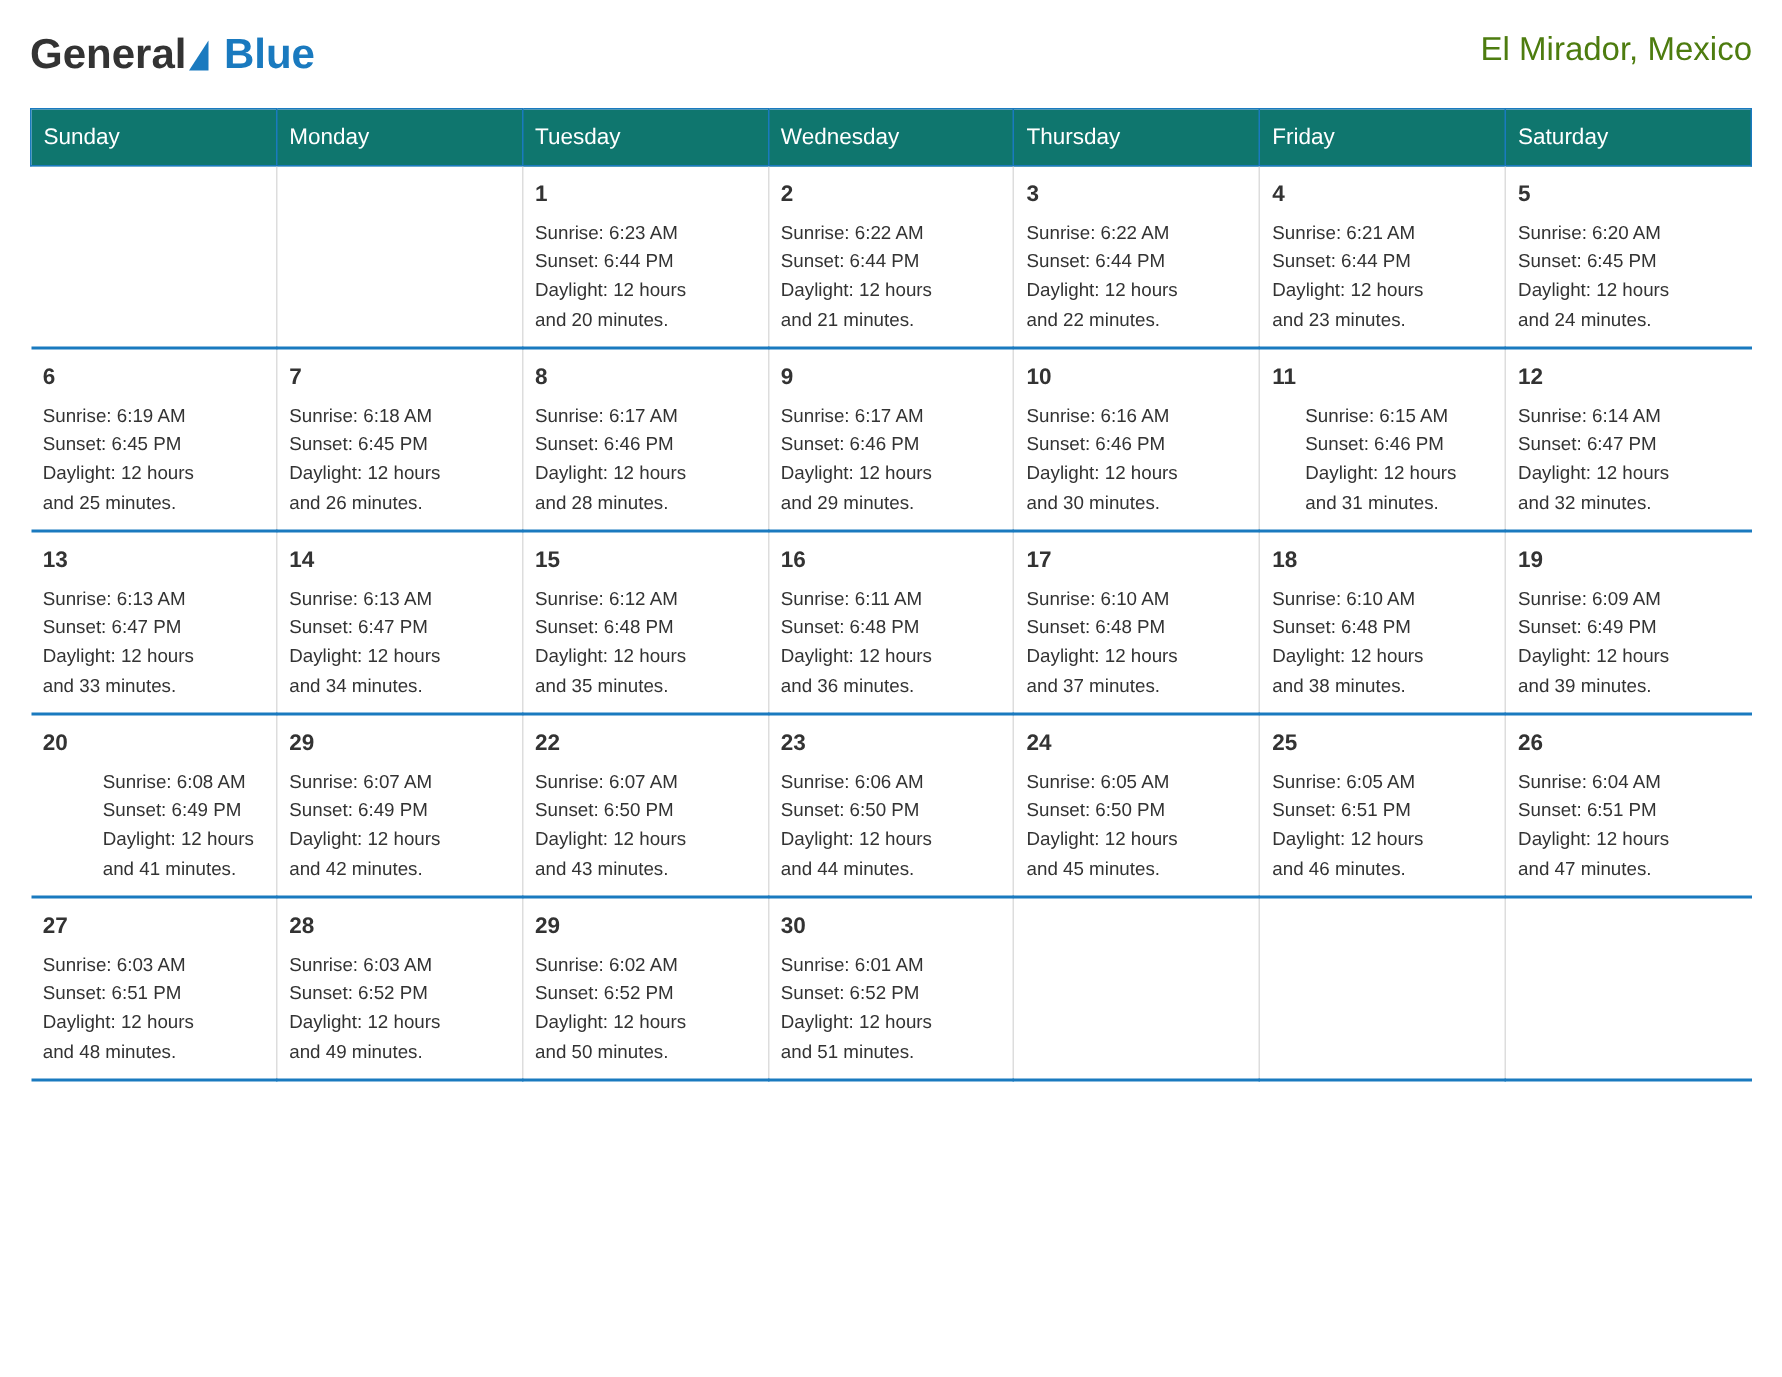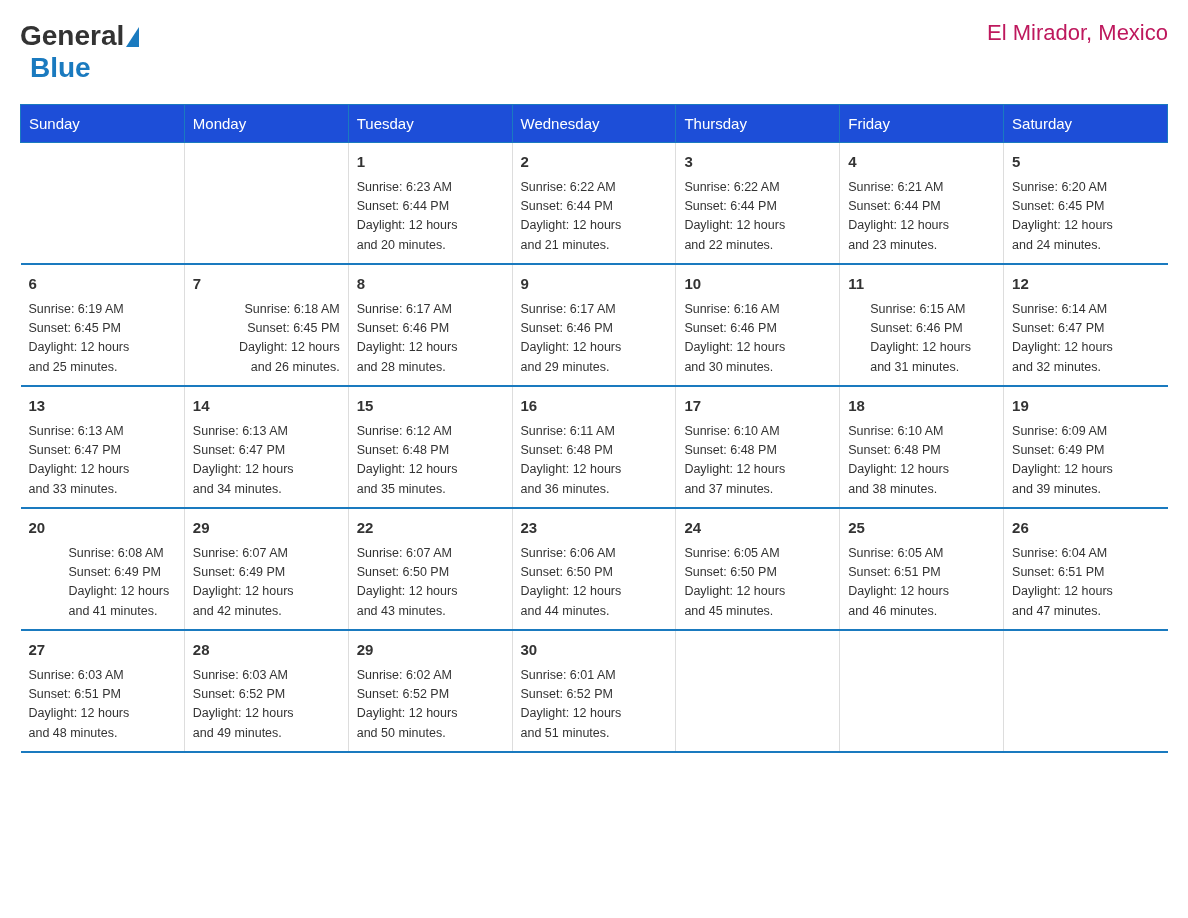--- a/index.html
+++ b/index.html
@@ -35,28 +35,28 @@
       text-align: right;
     }
     .title-block h1 {
       font-size: 52px;
       font-weight: normal;
       color: #333;
     }
     .title-block h2 {
       font-size: 22px;
       font-weight: normal;
-      color: #be185d;
+      color: #4d7c0f;
     }
     .calendar {
       width: 100%;
       border-collapse: collapse;
     }
     .calendar thead tr th {
-      background-color: #1d4ed8;
+      background-color: #0f766e;
       color: #fff;
       padding: 10px 8px;
       font-size: 15px;
       font-weight: normal;
       text-align: left;
       border: 1px solid #1a7abf;
     }
     .calendar tbody tr {
       border-bottom: 2px solid #1a7abf;
     }
@@ -87,21 +87,21 @@
     }
     .empty-cell {
       background: #fff;
     }
   </style>
 </head>
 <body>
 
 <div class="header">
   <div class="logo">
-    <div style="display:flex; flex-direction:column; align-items:flex-start;">
+    <div style="display:flex; align-items:flex-start;">
       <div style="display:flex; align-items:center;">
         <span class="logo-text-general">General</span>
         <div style="display:flex; flex-direction:column; margin-left:2px; margin-top:2px;">
           <div style="width:0; height:0; border-left:13px solid transparent; border-right:0px solid transparent; border-bottom:20px solid #1a7abf;"></div>
         </div>
       </div>
       <span class="logo-text-blue" style="margin-left:10px;">Blue</span>
     </div>
   </div>
   <div class="title-block">
@@ -164,21 +164,21 @@
       <tr>
         <td>
           <span class="day-number">6</span>
           <div class="day-info" style="white-space: pre-line;">Sunrise: 6:19 AM
 Sunset: 6:45 PM
 Daylight: 12 hours
 and 25 minutes.</div>
         </td>
         <td>
           <span class="day-number">7</span>
-          <div class="day-info" style="white-space: pre-line; text-align: right;">Sunrise: 6:18 AM
+          <div class="day-info" style="white-space: pre-line;">Sunrise: 6:18 AM
 Sunset: 6:45 PM
 Daylight: 12 hours
 and 26 minutes.</div>
         </td>
         <td>
           <span class="day-number">8</span>
           <div class="day-info" style="white-space: pre-line;">Sunrise: 6:17 AM
 Sunset: 6:46 PM
 Daylight: 12 hours
 and 28 minutes.</div>

